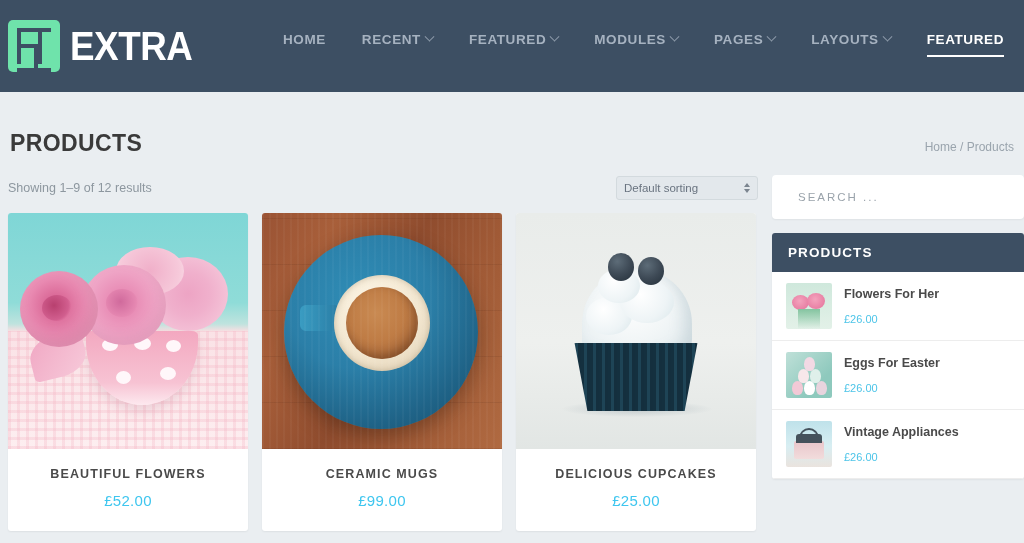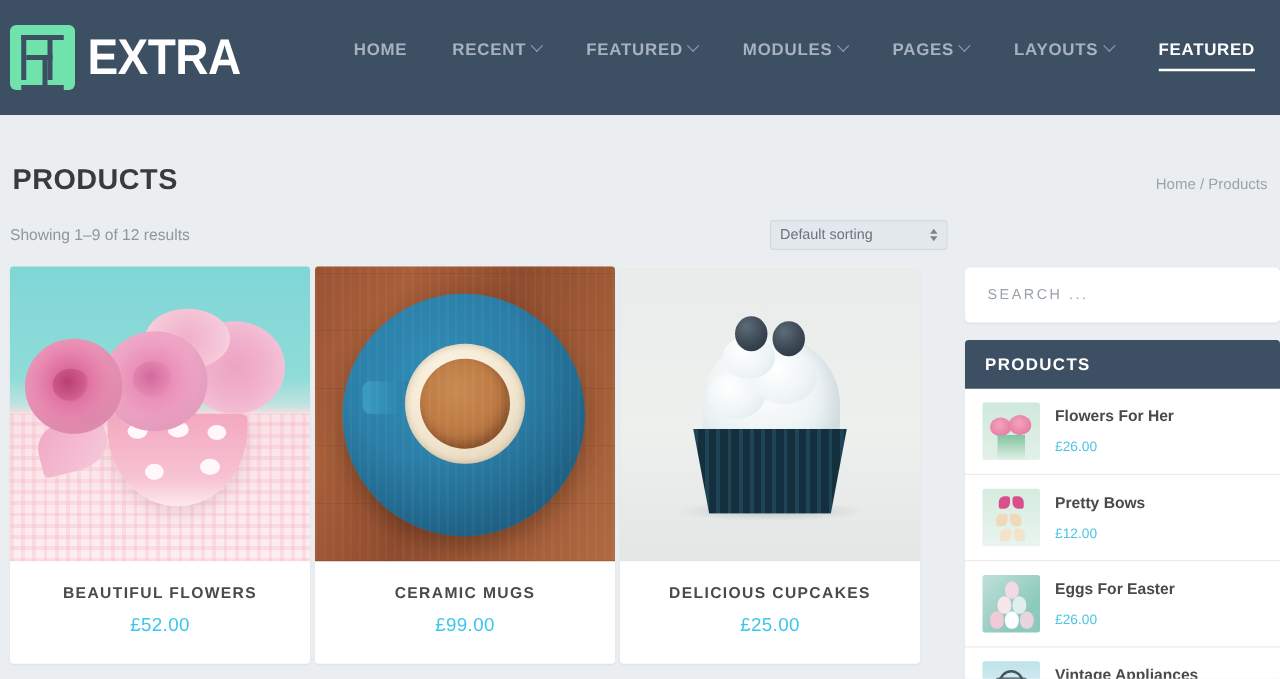--- a/index.html
+++ b/index.html
@@ -191,21 +191,21 @@
     width: 0; height: 0;
     border-left: 3.5px solid transparent;
     border-right: 3.5px solid transparent;
   }
   .sort-arrows i.up { border-bottom: 4px solid #7b858f; }
   .sort-arrows i.dn { border-top: 4px solid #7b858f; }
 
   
   .grid {
     display: flex;
-    gap: 4px;
+    gap: 14px;
   }
   .product-card {
     width: 240px;
     background: #ffffff;
     border-radius: 3px;
     box-shadow: 0 1px 2px rgba(0,0,0,0.06);
     overflow: hidden;
     cursor: pointer;
   }
   .product-thumb {
@@ -397,23 +397,22 @@
 
   
   .search-box {
     width: 252px;
     height: 44px;
     background: #ffffff;
     border-radius: 4px;
     box-shadow: 0 1px 2px rgba(0,0,0,0.05);
     display: flex;
     align-items: center;
-    padding: 0 18px;
+    padding: 0 26px;
     margin-bottom: 14px;
-    margin-top: 39px;
   }
   .search-input {
     border: none;
     outline: none;
     width: 100%;
     font-size: 11.5px;
     letter-spacing: 2px;
     color: #6d7780;
     font-family: "Liberation Sans", sans-serif;
     background: transparent;
@@ -651,31 +650,20 @@
           <div class="widget-thumb t-flowers">
             <span class="f1"></span>
               <span class="f2"></span>
           </div>
           <div>
             <div class="wi-name">Flowers For Her</div>
             <div class="wi-price">£26.00</div>
           </div>
         </div>
 
-        <div class="widget-item">
-          <div class="widget-thumb t-bows">
-            <span class="bw bw1"></span>
-              <span class="bw bw2"></span>
-              <span class="bw bw3"></span>
-          </div>
-          <div>
-            <div class="wi-name">Pretty Bows</div>
-            <div class="wi-price">£12.00</div>
-          </div>
-        </div>
 
         <div class="widget-item">
           <div class="widget-thumb t-eggs">
             <span class="eg e1"></span>
               <span class="eg e2"></span>
               <span class="eg e3"></span>
             <span class="eg e4"></span>
               <span class="eg e5"></span>
               <span class="eg e6"></span>
           </div>

